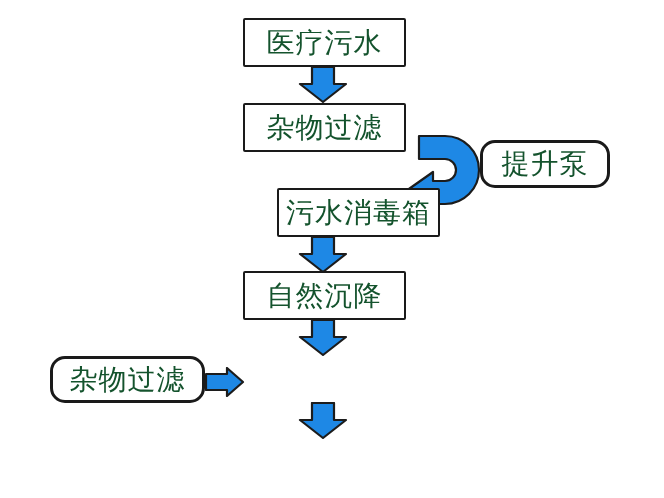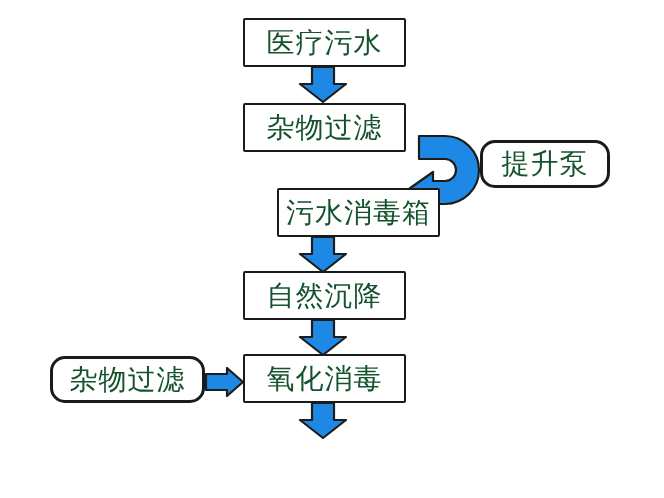--- a/index.html
+++ b/index.html
@@ -56,21 +56,20 @@
 <div class="canvas">
 
   <div class="box rect" style="top:18px;">医疗污水</div>
 
   <div class="box rect" style="top:103px;">杂物过滤</div>
 
   <div class="box rect" style="top:188px;margin-left:34px;">污水消毒箱</div>
 
   <div class="box rect" style="top:271px;">自然沉降</div>
 
-  <div class="box rect" style="top:354px;">氧化消毒</div>
 
 
   <div class="box rounded" style="left:480px;top:140px;width:130px;height:48px;">提升泵</div>
 
   <div class="box rounded" style="left:50px;top:356px;width:155px;height:47px;">杂物过滤</div>
 
   <svg class="arrow" style="left:298px;top:66px;" width="50" height="37" viewBox="0 0 50 37">
     <path class="ap" d="M14,1 L36,1 L36,18 L48,18 L25,36 L2,18 L14,18 Z" fill="#1e88e5"></path>
   </svg>
 

